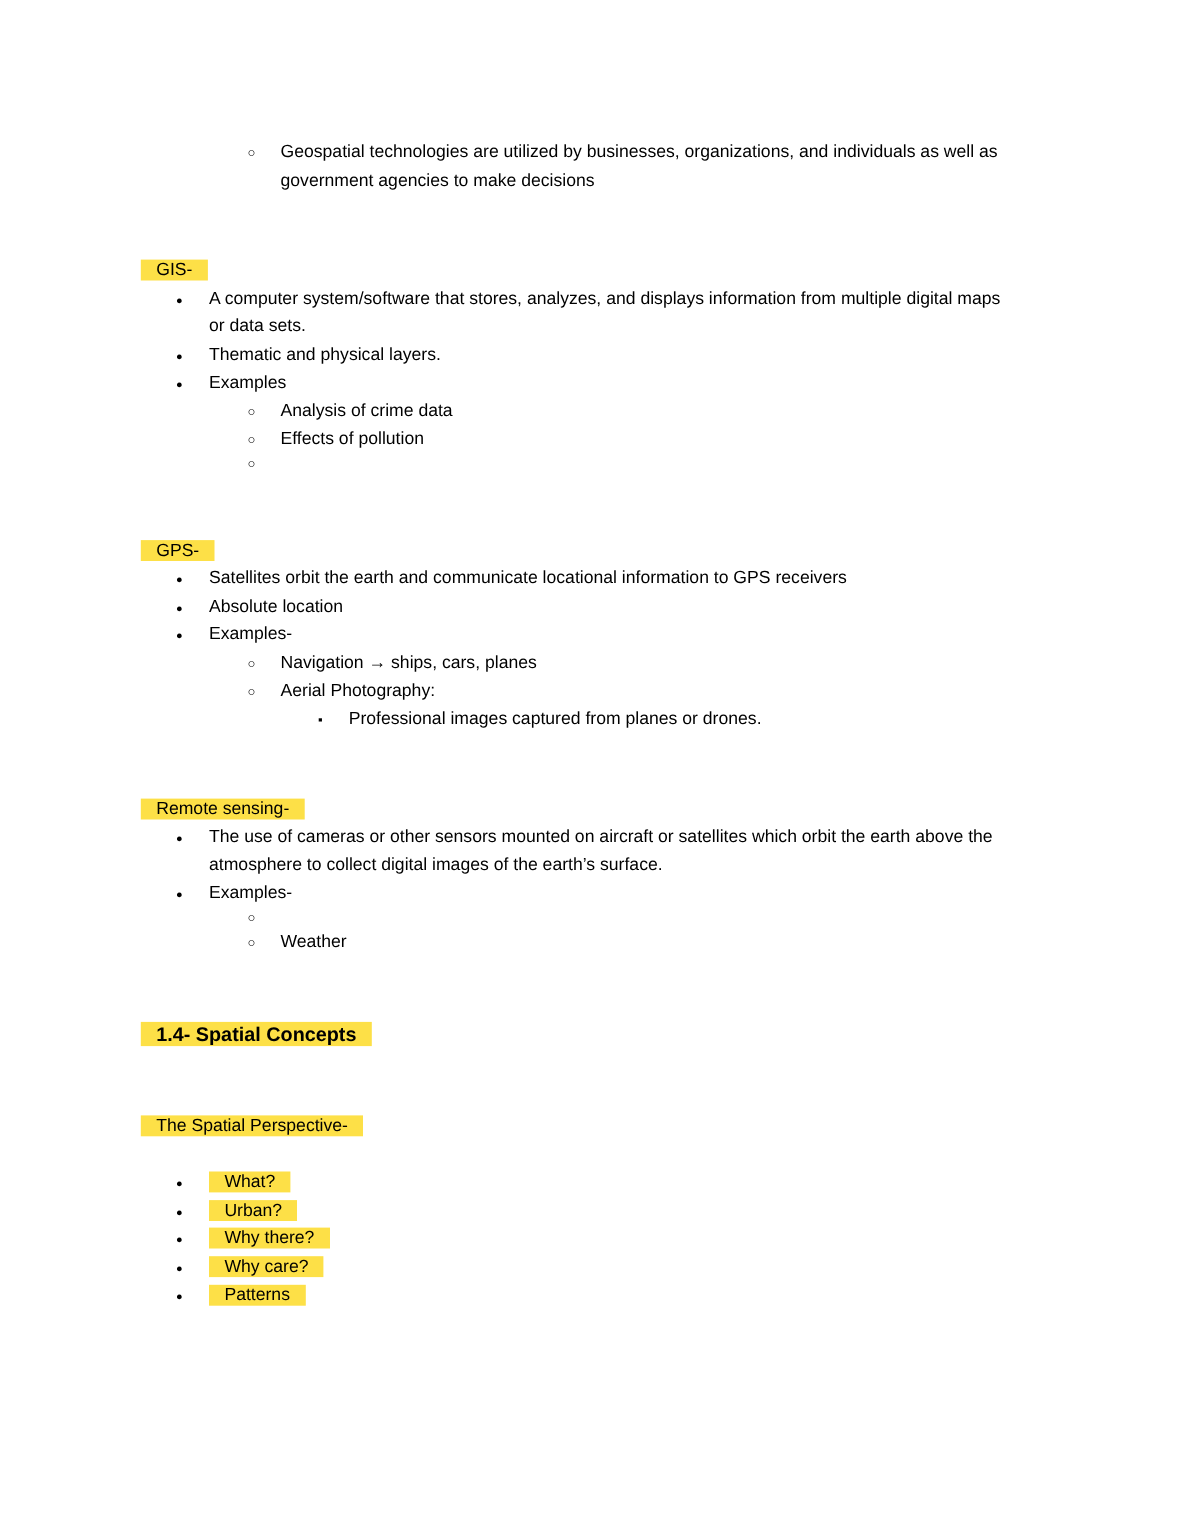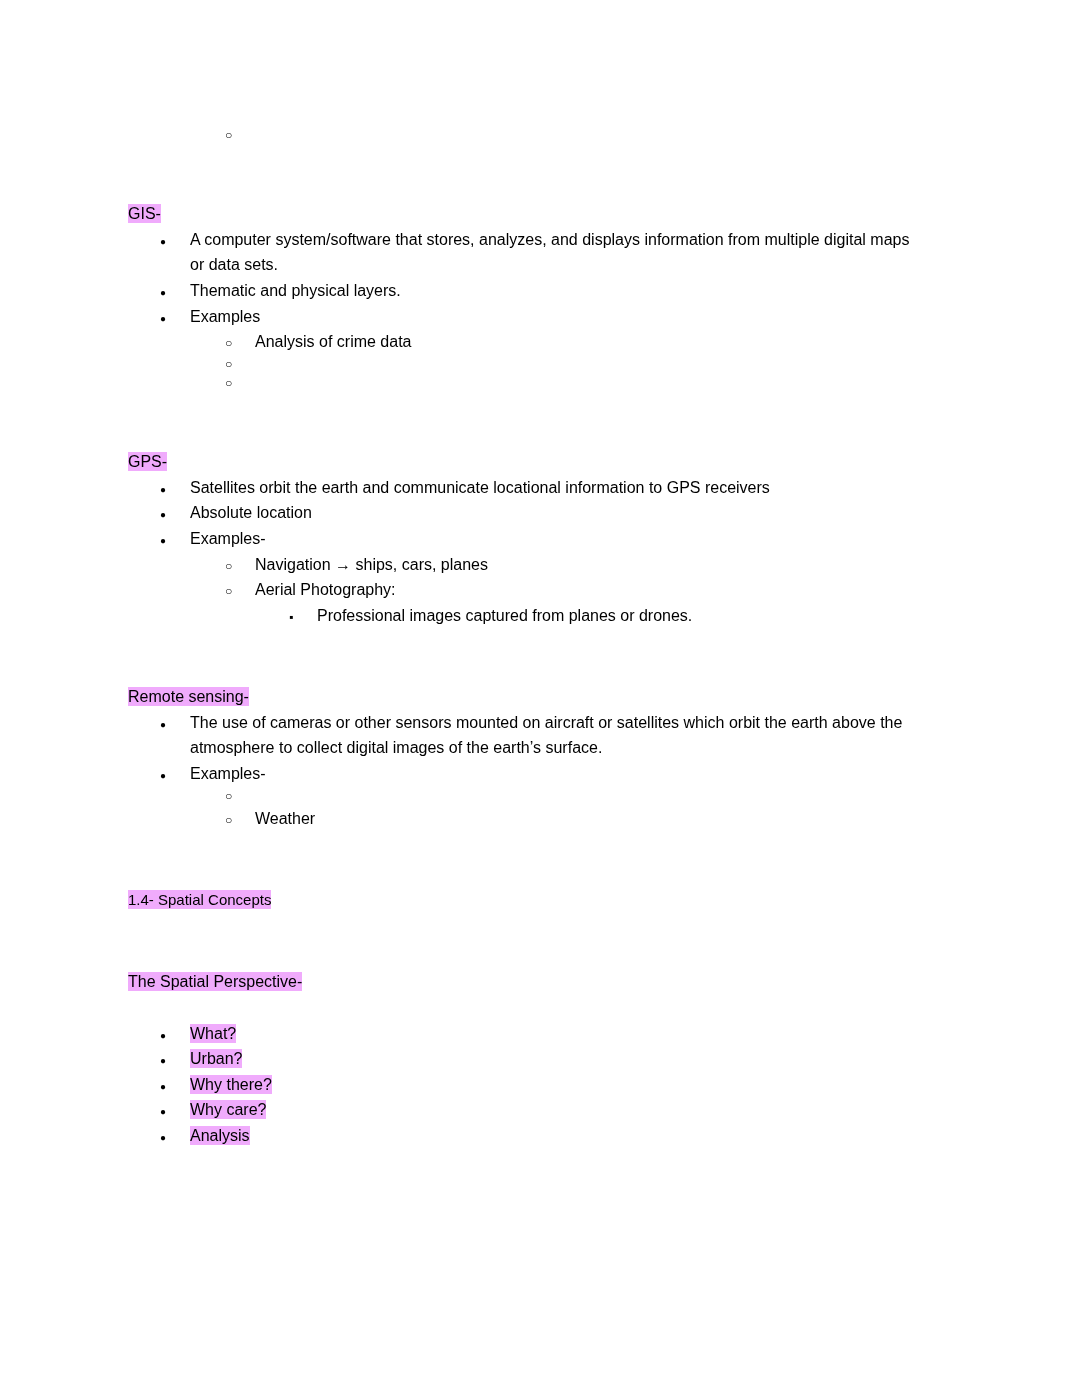--- a/index.html
+++ b/index.html
@@ -6,41 +6,42 @@
   .page {
     width: 792px;
     min-height: 1271px;
     padding: 126px 160px 0 128px;
     font-family: "Liberation Sans", sans-serif;
     font-size: 16px;
     line-height: 1.6;
     color: #000000;
   }
   .heading { margin-top: 56px; }
-  .h-bold { font-weight: 400; font-size: 15px; }
-  .hl { background: #f0abfc; padding: 1px 0; }
+  .h-bold { font-weight: 700; font-size: 18px; }
+  .hl { background: #fde047; padding: 1px 14px; }
   .li { display: flex; align-items: baseline; }
   .l1 { padding-left: 32px; }
   .l2 { padding-left: 97px; }
   .l3 { padding-left: 161px; }
   .marker { flex: 0 0 30px; }
   .l3 .marker { flex: 0 0 28px; }
   .m-disc { font-size: 10px; }
   .m-circle { font-size: 12px; }
   .m-square { font-size: 12px; }
   .gap-list { margin-top: 26px; }
   .txt { flex: 1 1 auto; }
 </style>
 </head>
 <body>
 
 <div class="page">
 
   <div class="li l2">
     <span class="marker m-circle">○</span>
+    <span class="txt">Geospatial technologies are utilized by businesses, organizations, and individuals as well as government agencies to make decisions</span>
   </div>
 
   <div class="heading">
     <span class="hl">GIS-</span>
   </div>
   <div class="li l1">
     <span class="marker m-disc">●</span>
     <span class="txt">A computer system/software that stores, analyzes, and displays information from multiple digital maps or data sets.</span>
   </div>
   <div class="li l1">
@@ -50,20 +51,21 @@
   <div class="li l1">
     <span class="marker m-disc">●</span>
     <span class="txt">Examples</span>
   </div>
   <div class="li l2">
     <span class="marker m-circle">○</span>
     <span class="txt">Analysis of crime data</span>
   </div>
   <div class="li l2">
     <span class="marker m-circle">○</span>
+    <span class="txt">Effects of pollution</span>
   </div>
   <div class="li l2">
     <span class="marker m-circle">○</span>
   </div>
 
   <div class="heading">
     <span class="hl">GPS-</span>
   </div>
   <div class="li l1">
     <span class="marker m-disc">●</span>
@@ -129,17 +131,17 @@
     <div class="li l1">
       <span class="marker m-disc">●</span>
       <span class="txt"><span class="hl">Why there?</span></span>
     </div>
     <div class="li l1">
       <span class="marker m-disc">●</span>
       <span class="txt"><span class="hl">Why care?</span></span>
     </div>
     <div class="li l1">
       <span class="marker m-disc">●</span>
-      <span class="txt"><span class="hl">Analysis</span></span>
+      <span class="txt"><span class="hl">Patterns</span></span>
     </div>
   </div>
 
 </div>
 
 </body></html>

